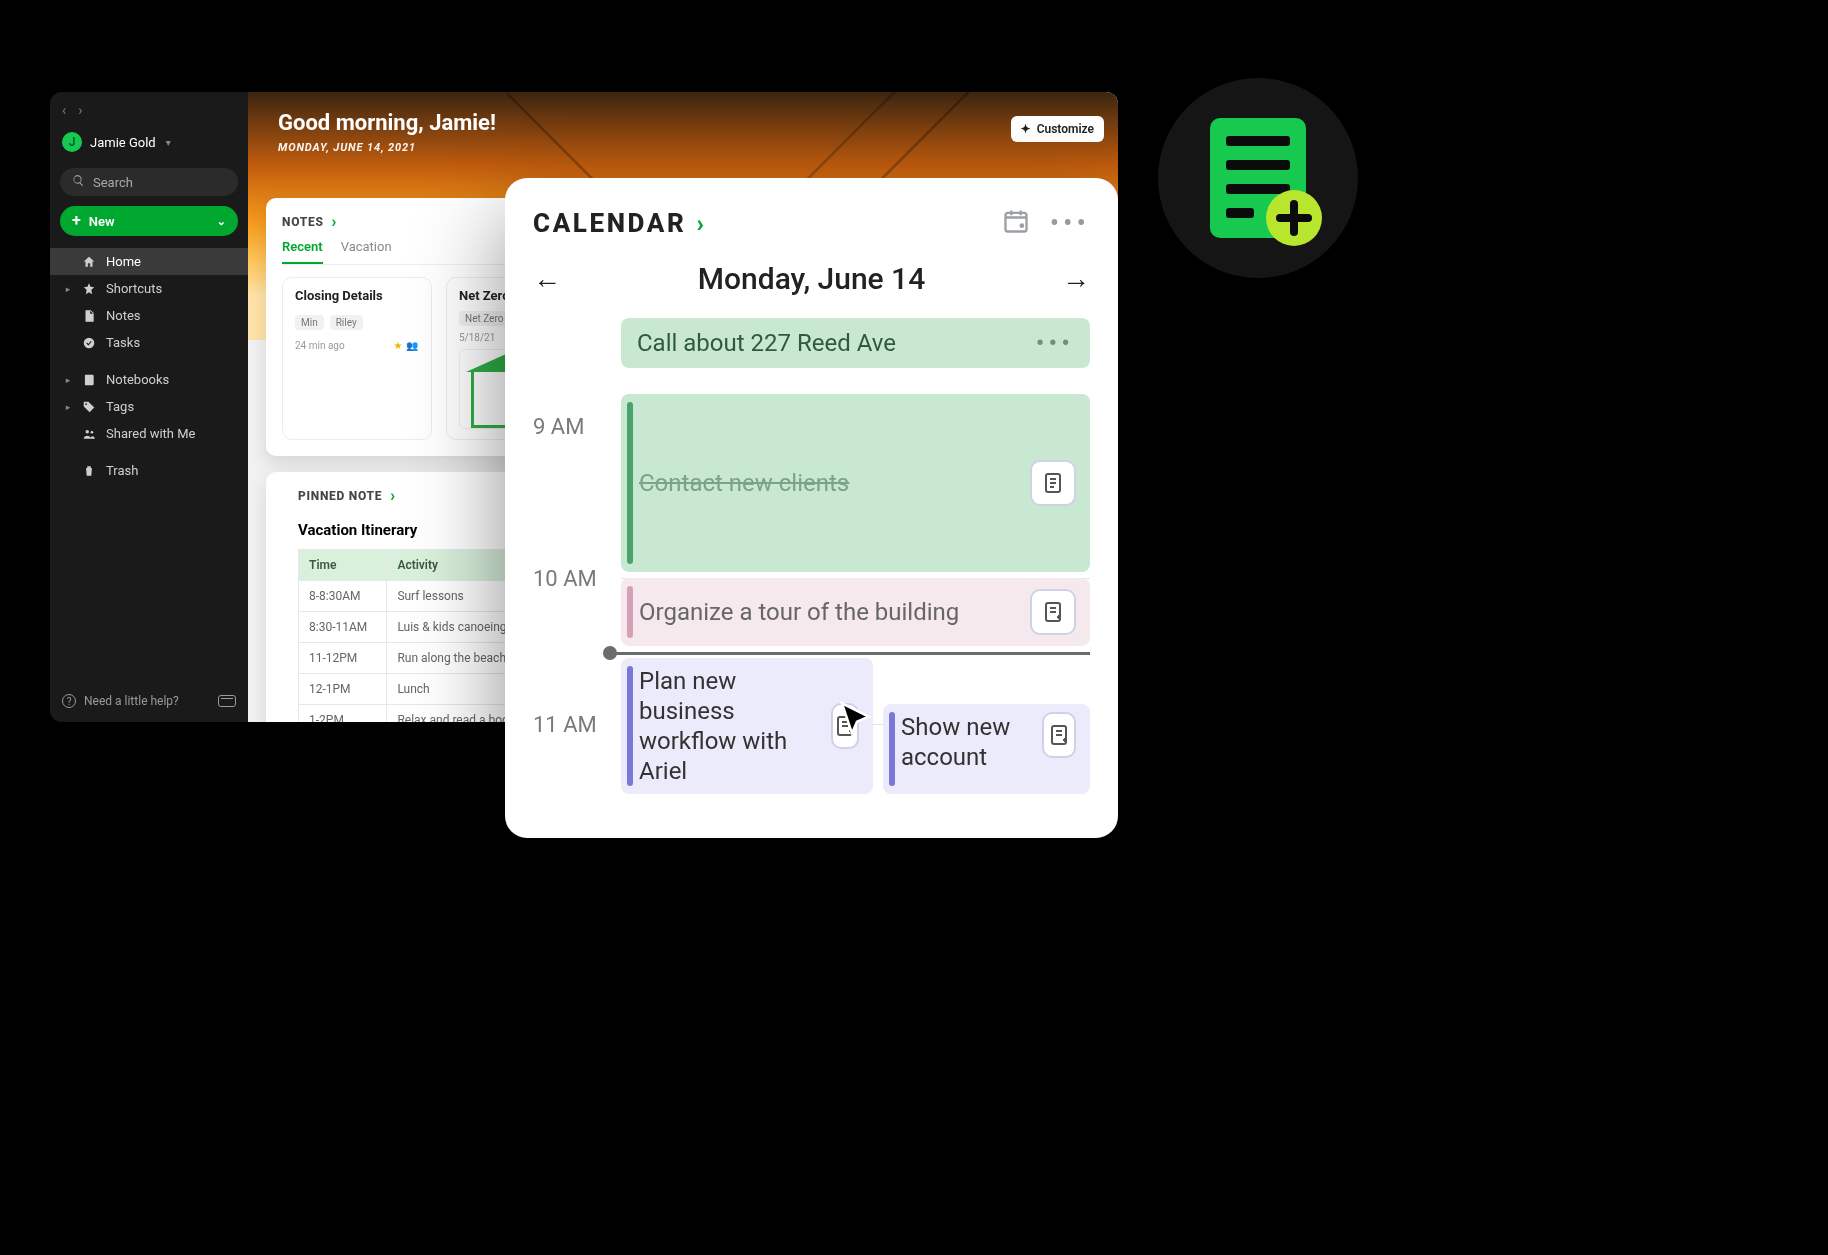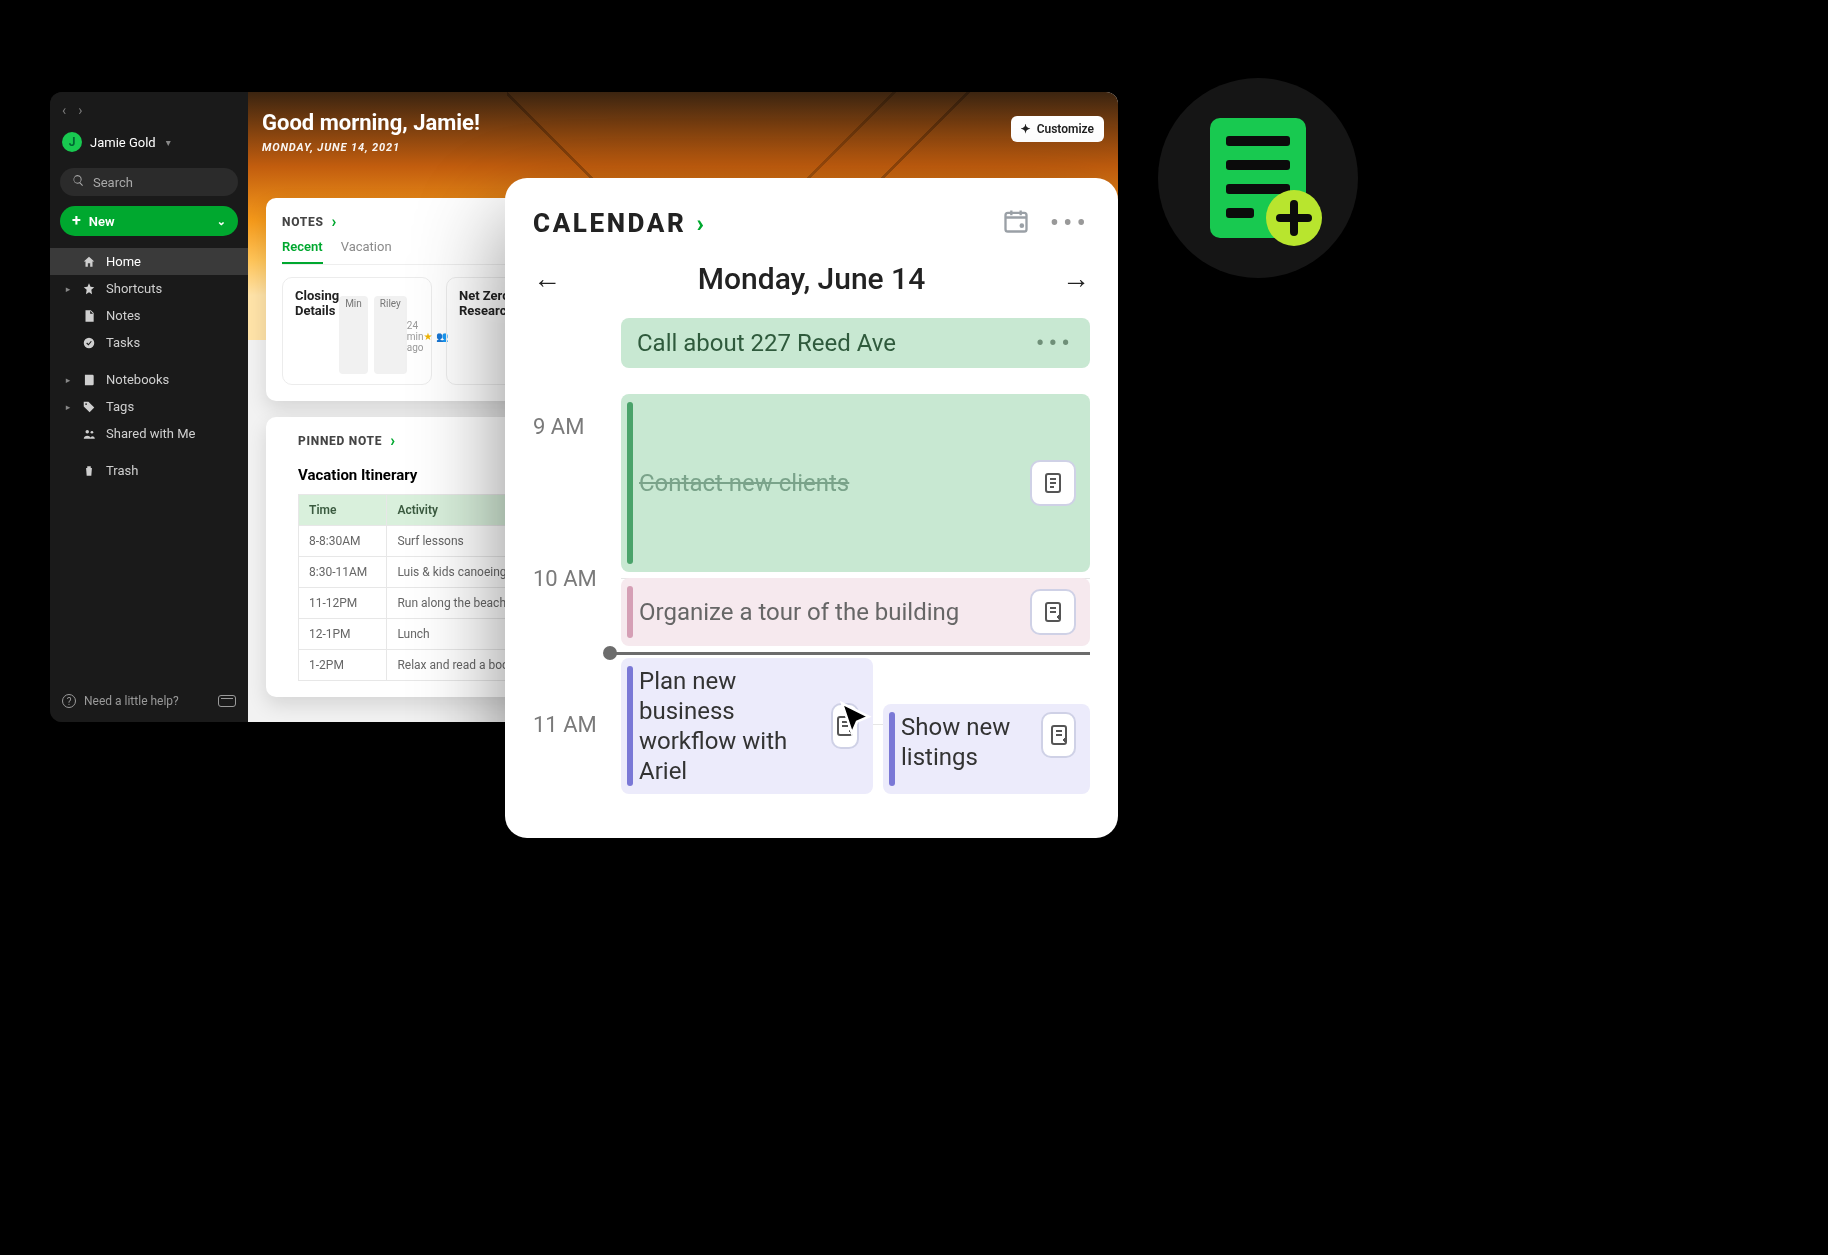--- a/index.html
+++ b/index.html
@@ -42,37 +42,37 @@
 
   
   .main { flex: 1; position: relative; background: #f2f2f2; overflow: hidden; }
   .hero { height: 248px; background: linear-gradient(180deg,#3b2410 0%, #c25d0e 30%, #f59a1b 52%, #ffc559 68%, #ffe3a8 82%); position: relative; }
   .hero::after { content: ""; position: absolute; inset: 0; background:
     linear-gradient( to bottom right, transparent 49.6%, rgba(0,0,0,.55) 49.6% 50%, transparent 50% ) 60% 0/500px 500px no-repeat,
     linear-gradient( to top right, transparent 49.6%, rgba(0,0,0,.55) 49.6% 50%, transparent 50% ) 70% 0/500px 500px no-repeat,
     linear-gradient( to bottom right, transparent 49.6%, rgba(0,0,0,.45) 49.6% 50%, transparent 50% ) 40% 0/500px 500px no-repeat;
     opacity: .45;
   }
-  .greeting { position: absolute; left: 14px; top: 18px; color: #fff; }
+  .greeting { position: absolute; left: 30px; top: 18px; color: #fff; }
   .greeting h1 { font-size: 22px; font-weight: 700; margin-bottom: 6px; }
   .greeting .date { font-size: 11px; letter-spacing: .08em; font-weight: 700; opacity: .95; font-style: italic; }
   .customize { position: absolute; right: 14px; top: 24px; background: #fff; border-radius: 6px; padding: 6px 10px; display: flex; align-items: center; gap: 6px; font-size: 12px; font-weight: 600; color: #222; }
 
   .panels { position: absolute; left: 18px; right: 18px; top: 106px; display: flex; flex-direction: column; gap: 16px; }
   .panel { background: #fff; border-radius: 10px; box-shadow: 0 8px 20px rgba(0,0,0,.12); padding: 14px 16px 16px; }
   .panel-head { display: flex; align-items: center; gap: 8px; }
   .panel-head .title { font-size: 12px; font-weight: 800; letter-spacing: .06em; color: #444; }
   .panel-head .chev { color: #00a82f; font-weight: 800; }
   .panel-head .more { margin-left: auto; color: #999; letter-spacing: 2px; }
   .tabs { display: flex; gap: 18px; margin-top: 8px; font-size: 13px; border-bottom: 1px solid #eee; }
   .tab { padding-bottom: 8px; color: #8a8a8a; cursor: pointer; }
   .tab.active { color: #00a82f; border-bottom: 2px solid #00a82f; font-weight: 600; }
 
   .cards { display: flex; gap: 14px; margin-top: 12px; overflow: hidden; }
-  .card { width: 150px; border: 1px solid #ececec; border-radius: 10px; padding: 10px 12px 10px; display: flex; flex-direction: row; }
+  .card { width: 150px; border: 1px solid #ececec; border-radius: 10px; padding: 10px 12px 10px; display: flex; flex-direction: column; }
   .card h4 { font-size: 13px; font-weight: 700; color: #222; margin-bottom: 4px; }
   .card .desc { font-size: 11px; color: #8c8c8c; line-height: 1.35; height: 88px; overflow: hidden; }
   .chips { display: flex; gap: 6px; margin-top: 8px; }
   .chip { background: #f1f1f1; color: #777; font-size: 10px; padding: 2px 6px; border-radius: 4px; }
   .card .meta { margin-top: 10px; display: flex; align-items: center; font-size: 10px; color: #9a9a9a; }
   .meta .right { margin-left: auto; display: flex; gap: 4px; }
   .meta .star { color: #f0b400; }
   .meta .ppl { color: #2fae46; }
   .sketch { margin-top: 6px; height: 80px; border-radius: 6px; border: 1px solid #eee; display: flex; align-items: flex-end; justify-content: center; }
   .house { width: 100px; height: 56px; border: 3px solid #2fae46; border-top: none; position: relative; }
@@ -436,21 +436,21 @@
           <svg viewBox="0 0 24 24">
               <rect x="5" y="3" width="14" height="18" rx="2"></rect>
               <path d="M9 8h6M9 12h6"></path>
               <path d="M16 17h4M18 15v4"></path>
             </svg>
         </span>
       </div>
 
       <div class="event" style="left:350px; right:0; top:330px; height:90px; background:#ecebfb; align-items:flex-start;">
         <span class="bar" style="background:#7a78d6;"></span>
-        <span style="color:#333;line-height:1.25;">Show new listings</span>
+        <span style="color:#333;line-height:1.25;">Show new account</span>
         <span class="ev-note">
           <svg viewBox="0 0 24 24">
               <rect x="5" y="3" width="14" height="18" rx="2"></rect>
               <path d="M9 8h6M9 12h6"></path>
               <path d="M16 17h4M18 15v4"></path>
             </svg>
         </span>
       </div>
 
       <div class="cursor" style="left:304px; top:326px;">

